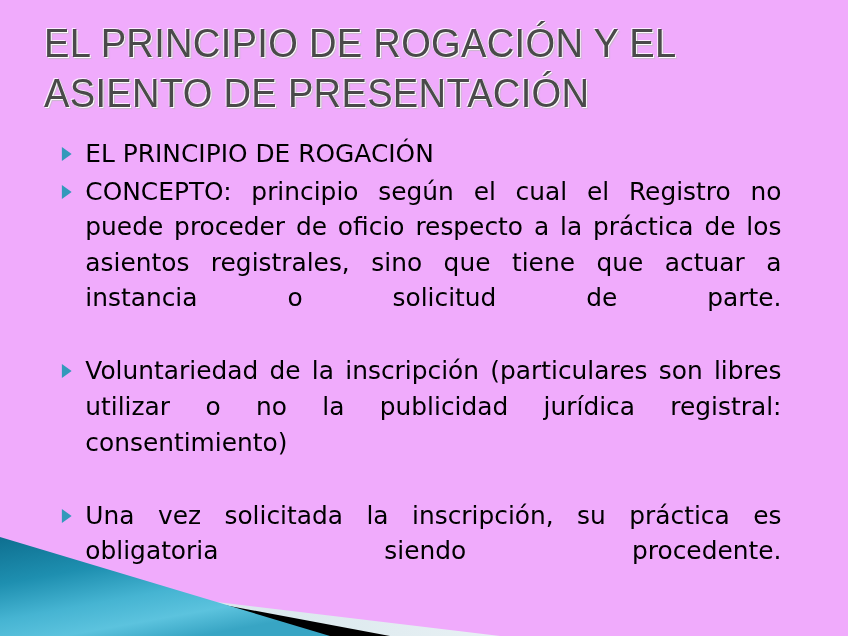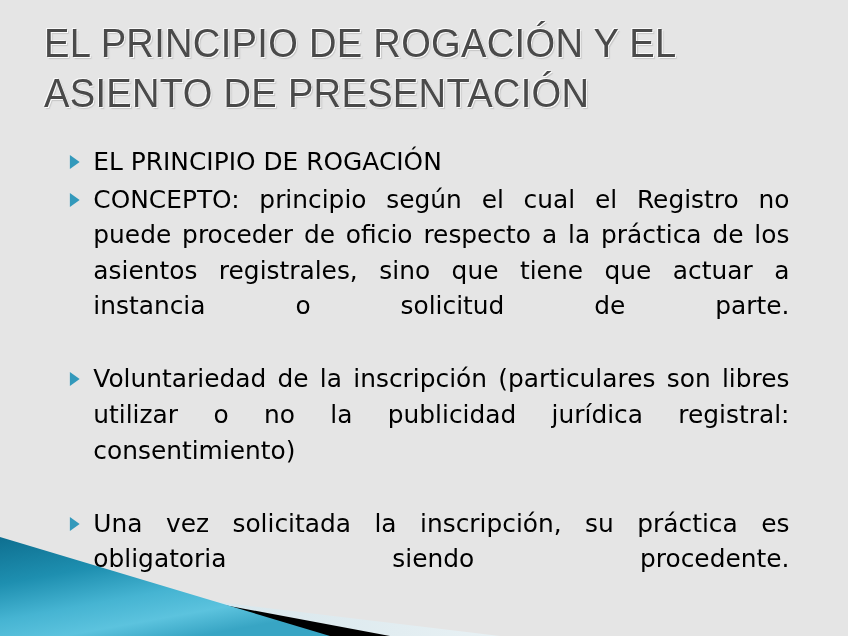--- a/index.html
+++ b/index.html
@@ -11,21 +11,21 @@
     width: 848px;
     height: 636px;
     overflow: hidden;
     font-family: "DejaVu Sans", sans-serif;
   }
 
   .slide {
     position: relative;
     width: 848px;
     height: 636px;
-    background: #e5e5e5;
+    background: #f0abfc;
     overflow: hidden;
   }
 
   
   .slide-title {
     position: absolute;
     left: 44px;
     top: 18px;
     width: 770px;
     font-family: "Liberation Sans", sans-serif;
@@ -42,21 +42,21 @@
       -1px -1px 0 rgba(255,255,255,0.8);
     white-space: pre-line;
   }
 
   
   .body-list {
     position: absolute;
     left: 58px;
     top: 136px;
     width: 742px;
-    margin: 8px;
+    margin: 0;
     padding: 0;
     list-style: none;
   }
 
   .bullet-item {
     position: relative;
     padding-left: 28px;
     margin: 0 0 2px 0;
     font-family: "DejaVu Sans", sans-serif;
     font-size: 25.5px;

